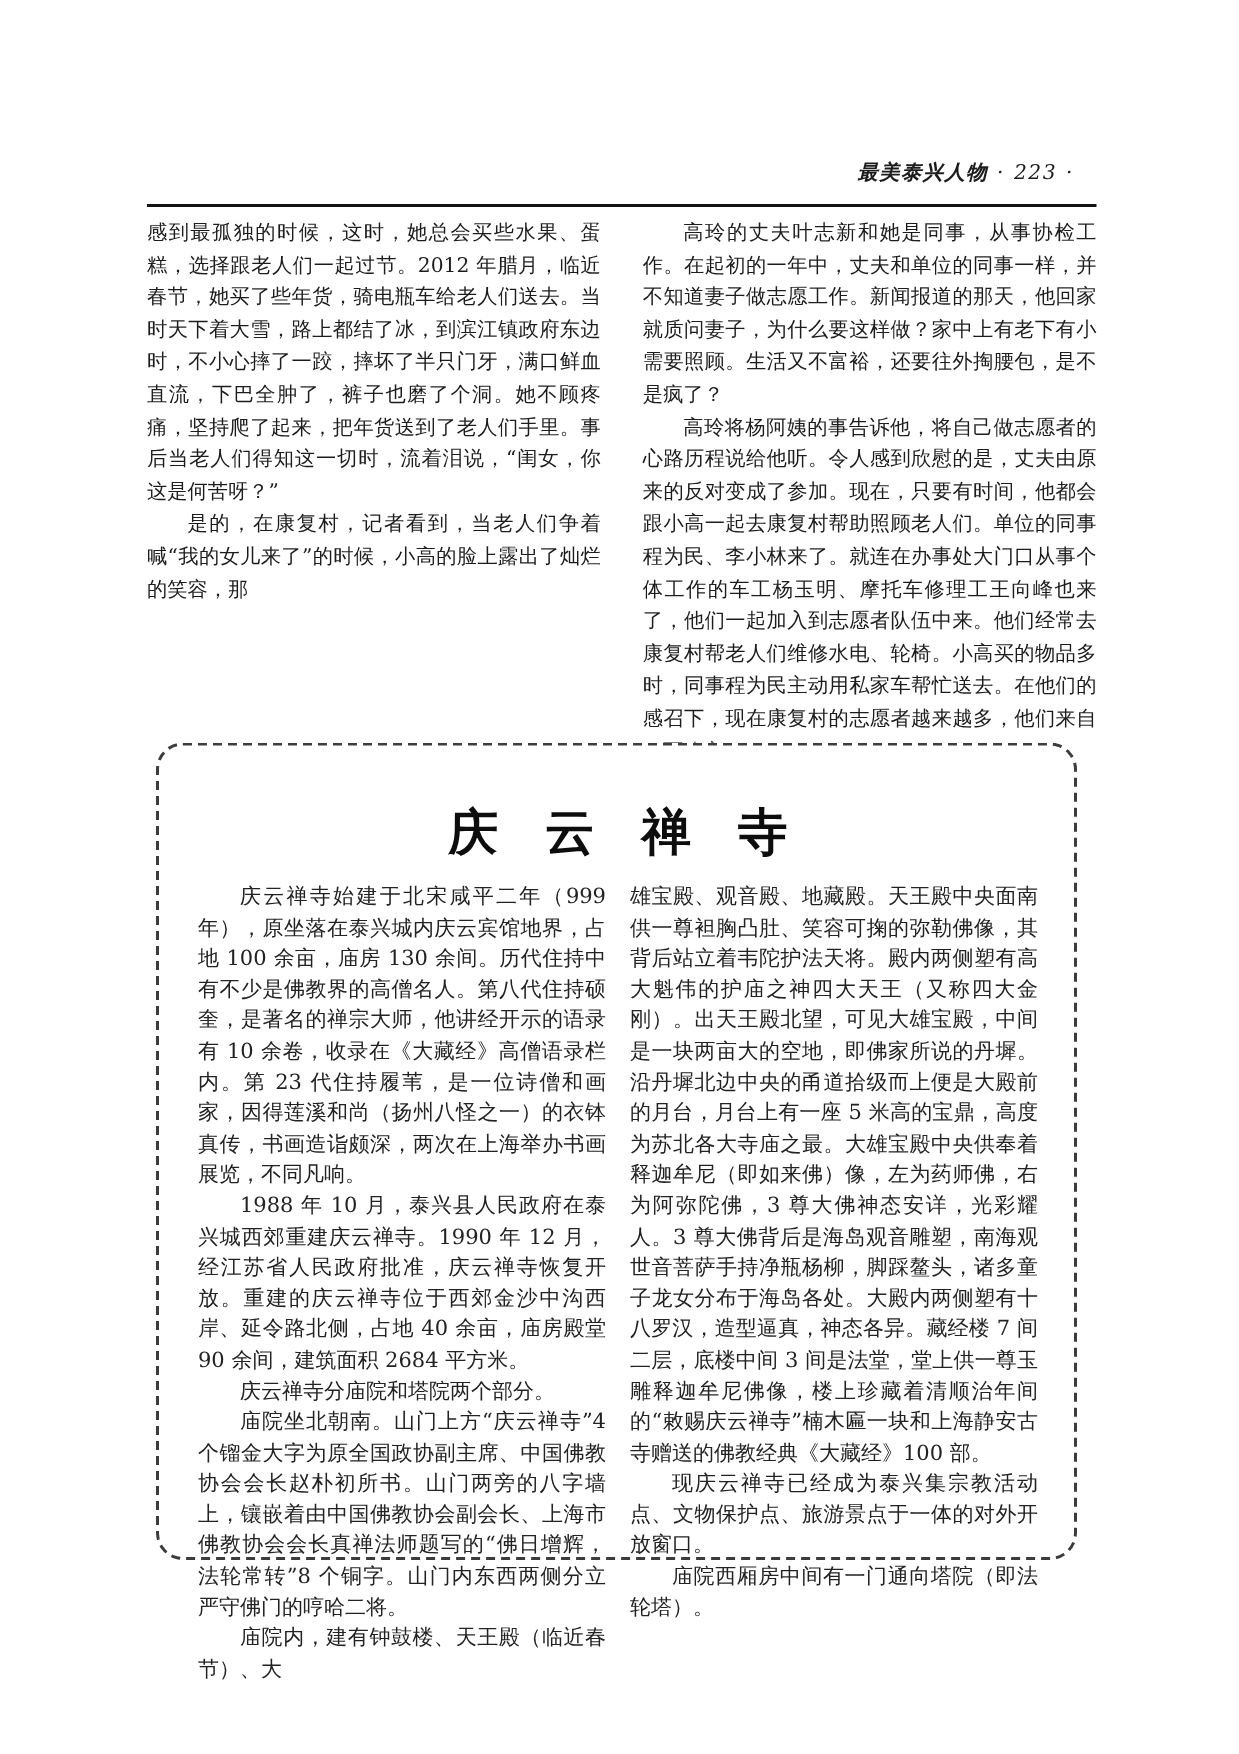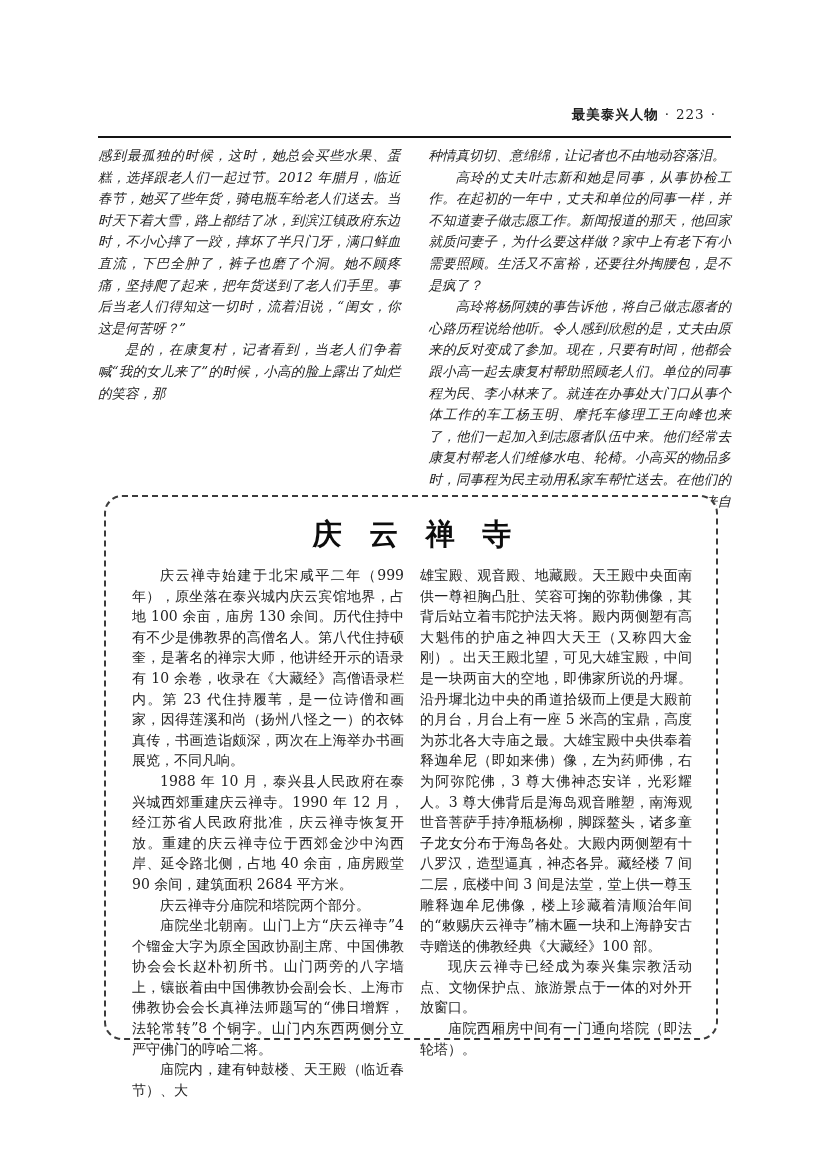--- a/index.html
+++ b/index.html
@@ -7,56 +7,56 @@
     position:relative;
     width:826px;height:1169px;
     background:#ffffff;
     color:#1c1c1c;
     font-family:"DejaVu Serif","Liberation Serif",serif;
     overflow:hidden;
   }
   
   .running-head{
     position:absolute;top:106px;right:104px;
-    font-size:13.5px;letter-spacing:1px;white-space:nowrap;
+    font-size:13.5px;letter-spacing:1px;white-space:nowrap;font-style:italic;
   }
   .running-head .sec{
     font-family:"Liberation Sans","DejaVu Sans",sans-serif;
     font-weight:bold;
   }
   .running-head .dot{padding:0 6px;}
   .head-rule{
     position:absolute;top:136px;left:98px;width:633px;height:2px;
     background:#141414;
   }
   
   .main-cols{
     position:absolute;top:145px;left:98px;width:633px;
-    display:flex;gap:28px;font-style:italic;
+    display:flex;gap:28px;
   }
   .main-col{
     flex:1;
     font-size:13.5px;line-height:21.6px;
     text-align:justify;text-justify:inter-ideograph;
   }
   .main-col p{margin:0;}
   .indent{text-indent:2em;}
   
   .feature-box{
     position:absolute;left:104px;top:495px;
     width:614px;height:545px;box-sizing:border-box;
     border:2px dashed #3c3c3c;border-radius:18px;
     padding:14px 24px 0 26px;
     background:#ffffff;
   }
   .box-title{
     text-align:center;
-    font-size:29px;font-weight:900;
+    font-size:33px;font-weight:900;
     letter-spacing:0.95em;text-indent:0.95em;
-    margin:4px 0 10px 0;
+    margin:22px 0 10px 0;
     color:#0d0d0d;
   }
   .box-cols{display:flex;gap:16px;margin-top:10px;}
   .box-col{
     flex:1;
     font-size:14px;line-height:20.6px;
     text-align:justify;text-justify:inter-ideograph;
     color:#222;
   }
   .box-col p{margin:0;}
@@ -70,21 +70,20 @@
     <span class="sec">最美泰兴人物</span><span class="dot">·</span><span>223</span><span class="dot">·</span>
   </div>
   <div class="head-rule"></div>
 
   <div class="main-cols">
     <div class="main-col">
       <p>感到最孤独的时候，这时，她总会买些水果、蛋糕，选择跟老人们一起过节。2012 年腊月，临近春节，她买了些年货，骑电瓶车给老人们送去。当时天下着大雪，路上都结了冰，到滨江镇政府东边时，不小心摔了一跤，摔坏了半只门牙，满口鲜血直流，下巴全肿了，裤子也磨了个洞。她不顾疼痛，坚持爬了起来，把年货送到了老人们手里。事后当老人们得知这一切时，流着泪说，“闺女，你这是何苦呀？”</p>
       <p class="indent">是的，在康复村，记者看到，当老人们争着喊“我的女儿来了”的时候，小高的脸上露出了灿烂的笑容，那</p>
     </div>
     <div class="main-col">
-      <p>种情真切切、意绵绵，让记者也不由地动容落泪。</p>
       <p class="indent">高玲的丈夫叶志新和她是同事，从事协检工作。在起初的一年中，丈夫和单位的同事一样，并不知道妻子做志愿工作。新闻报道的那天，他回家就质问妻子，为什么要这样做？家中上有老下有小需要照顾。生活又不富裕，还要往外掏腰包，是不是疯了？</p>
       <p class="indent">高玲将杨阿姨的事告诉他，将自己做志愿者的心路历程说给他听。令人感到欣慰的是，丈夫由原来的反对变成了参加。现在，只要有时间，他都会跟小高一起去康复村帮助照顾老人们。单位的同事程为民、李小林来了。就连在办事处大门口从事个体工作的车工杨玉明、摩托车修理工王向峰也来了，他们一起加入到志愿者队伍中来。他们经常去康复村帮老人们维修水电、轮椅。小高买的物品多时，同事程为民主动用私家车帮忙送去。在他们的感召下，现在康复村的志愿者越来越多，他们来自四面八方。</p>
     </div>
   </div>
 
   <div class="feature-box">
     <div class="box-title">庆云禅寺</div>
     <div class="box-cols">
       <div class="box-col">
         <p class="indent">庆云禅寺始建于北宋咸平二年（999 年），原坐落在泰兴城内庆云宾馆地界，占地 100 余亩，庙房 130 余间。历代住持中有不少是佛教界的高僧名人。第八代住持硕奎，是著名的禅宗大师，他讲经开示的语录有 10 余卷，收录在《大藏经》高僧语录栏内。第 23 代住持履苇，是一位诗僧和画家，因得莲溪和尚（扬州八怪之一）的衣钵真传，书画造诣颇深，两次在上海举办书画展览，不同凡响。</p>

